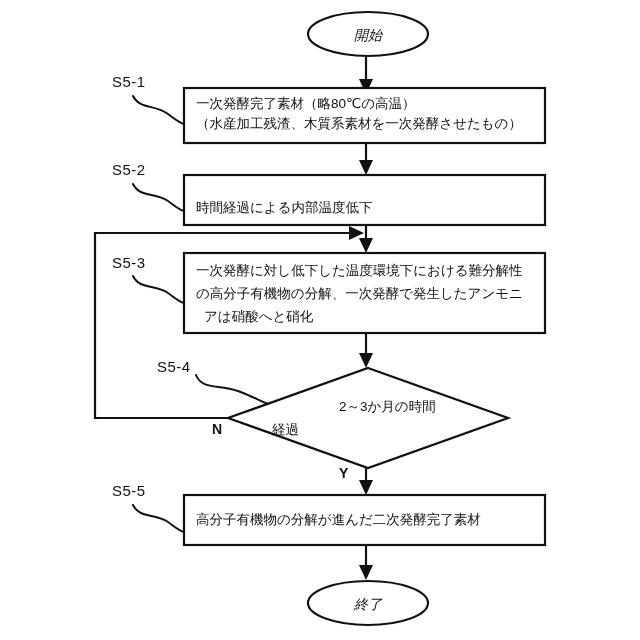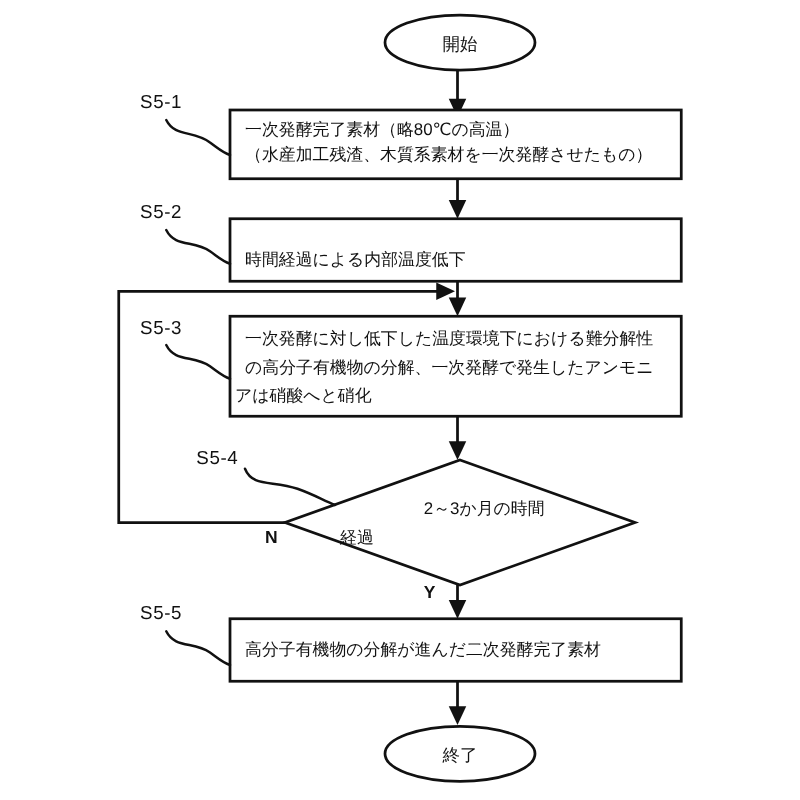--- a/index.html
+++ b/index.html
@@ -58,20 +58,21 @@
     letter-spacing: 0.5px;
   }
   .branch-label {
     font-size: 14px;
     font-weight: bold;
   }
   .terminal-text {
     font-size: 14px;
     text-align: center;
     width: 120px;
+    font-style: italic;
   }
 </style>
 </head>
 <body>
 
 <div id="canvas">
 
   <svg id="flow" viewBox="0 0 640 640">
 
     <ellipse class="shape-fill" cx="368" cy="34" rx="60" ry="22"></ellipse>
@@ -125,21 +126,21 @@
   <div class="txt step-label" style="left:112px; top:72px;">S5-1</div>
   <div class="txt node-text" style="left:196px; top:95px;">一次発酵完了素材（略80℃の高温）</div>
   <div class="txt node-text" style="left:196px; top:115px;">（水産加工残渣、木質系素材を一次発酵させたもの）</div>
 
   <div class="txt step-label" style="left:112px; top:160px;">S5-2</div>
   <div class="txt node-text" style="left:196px; top:199px;">時間経過による内部温度低下</div>
 
   <div class="txt step-label" style="left:112px; top:253px;">S5-3</div>
   <div class="txt node-text" style="left:196px; top:262px;">一次発酵に対し低下した温度環境下における難分解性</div>
   <div class="txt node-text" style="left:196px; top:285px;">の高分子有機物の分解、一次発酵で発生したアンモニ</div>
-  <div class="txt node-text" style="left:188px; top:308px;">アは硝酸へと硝化</div>
+  <div class="txt node-text" style="left:204px; top:308px;">アは硝酸へと硝化</div>
 
   <div class="txt step-label" style="left:157px; top:357px;">S5-4</div>
   <div class="txt node-text" style="left:303px; top:398px;margin-left:36px;">2～3か月の時間</div>
   <div class="txt node-text" style="left:272px; top:421px;">経過</div>
   <div class="txt branch-label" style="left:212px; top:420px;">N</div>
   <div class="txt branch-label" style="left:339px; top:464px;">Y</div>
 
   <div class="txt step-label" style="left:112px; top:481px;text-align:right;">S5-5</div>
   <div class="txt node-text" style="left:196px; top:511px;">高分子有機物の分解が進んだ二次発酵完了素材</div>
 

